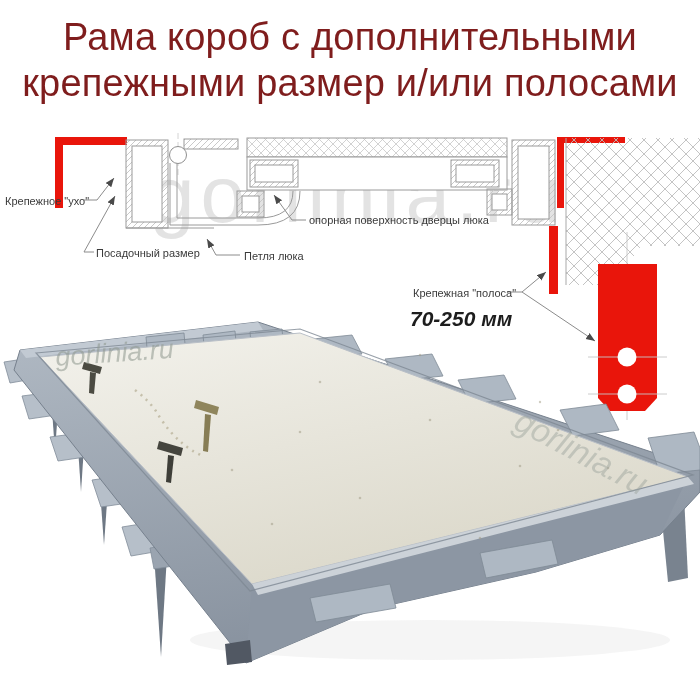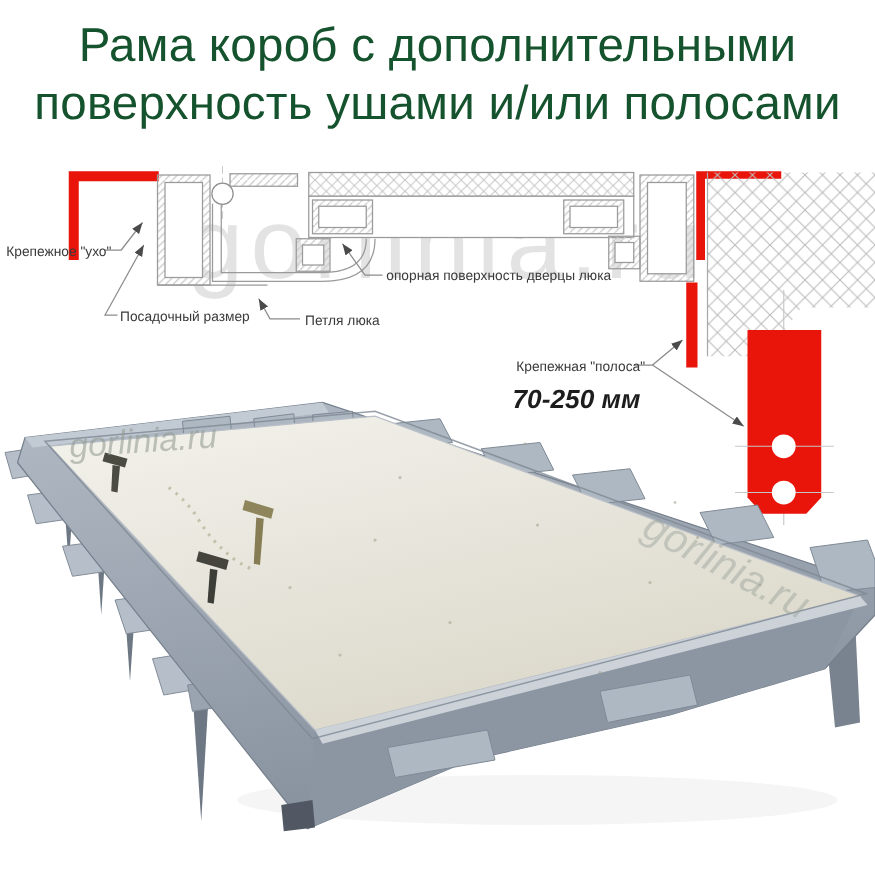--- a/index.html
+++ b/index.html
@@ -1,18 +1,18 @@
 <!DOCTYPE html>
 <html><head>
 <meta charset="utf-8">
 <style>
   html,body{margin:0;padding:0;background:#ffffff;}
   .canvas{position:relative;width:700px;height:700px;background:#fff;overflow:hidden;
           font-family:"Liberation Sans",sans-serif;}
-  .title{position:absolute;top:14px;left:0;right:0;text-align:center;color:#14532d;
+  .title{position:absolute;top:14px;left:0;right:0;text-align:center;color:#7f1d1d;
          font-size:38px;line-height:46px;font-weight:400;letter-spacing:.2px;}
   svg{position:absolute;top:0;left:0;}
   svg text{font-family:"Liberation Sans",sans-serif;}
   .lbl{font-size:11px;fill:#3a3a3a;}
   .range{font-size:21px;font-style:italic;font-weight:600;fill:#1d1d1d;}
   .wm-big{font-size:80px;fill:#cdcdcd;opacity:.55;letter-spacing:6px;}
   .wm-sm{font-size:27px;fill:#8f988f;opacity:.55;font-style:italic;}
   .wm-md{font-size:33px;fill:#9aa29b;opacity:.45;font-style:italic;}
 </style>
 </head>
@@ -187,16 +187,16 @@
 
       <polygon points="225,644 250,640 252,662 227,665" fill="#515863"></polygon>
 
       <text class="wm-sm" transform="translate(56,366) rotate(-4)">gorlinia.ru</text>
       <text class="wm-md" transform="translate(512,428) rotate(28)">gorlinia.ru</text>
     </g>
   </svg>
 
   <div class="title">
     <div>Рама короб с дополнительными</div>
-    <div>поверхность ушами и/или полосами</div>
+    <div>крепежными размер и/или полосами</div>
   </div>
 
 </div>
 
 </body></html>

